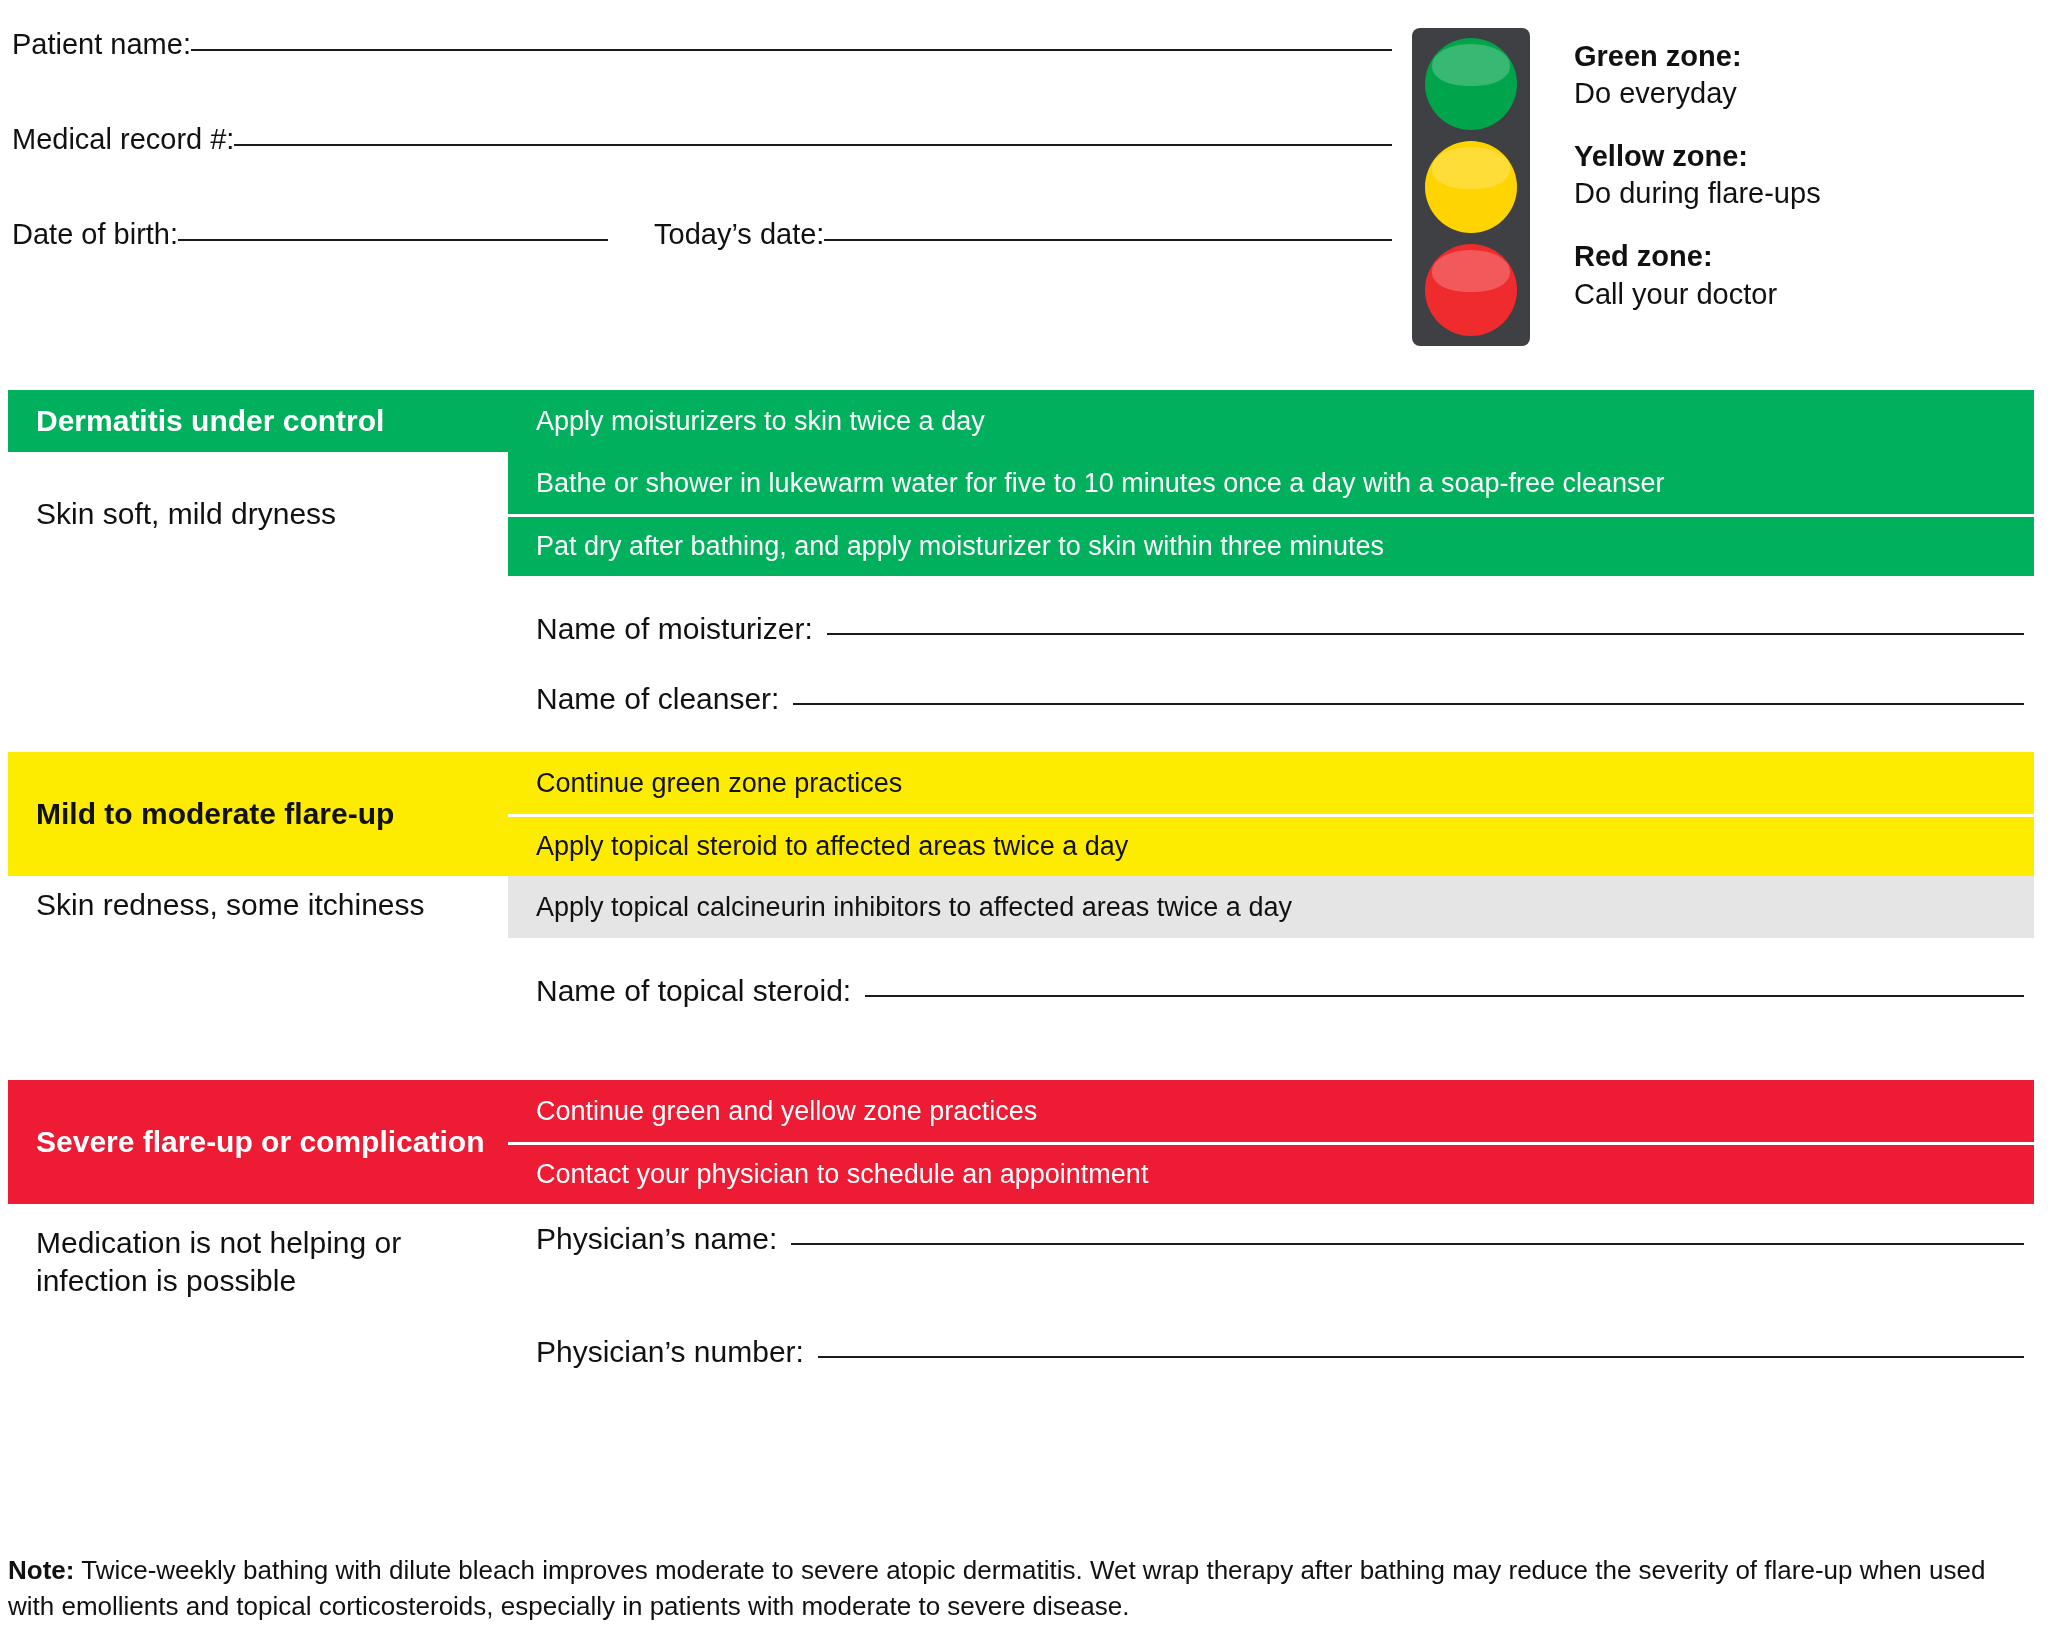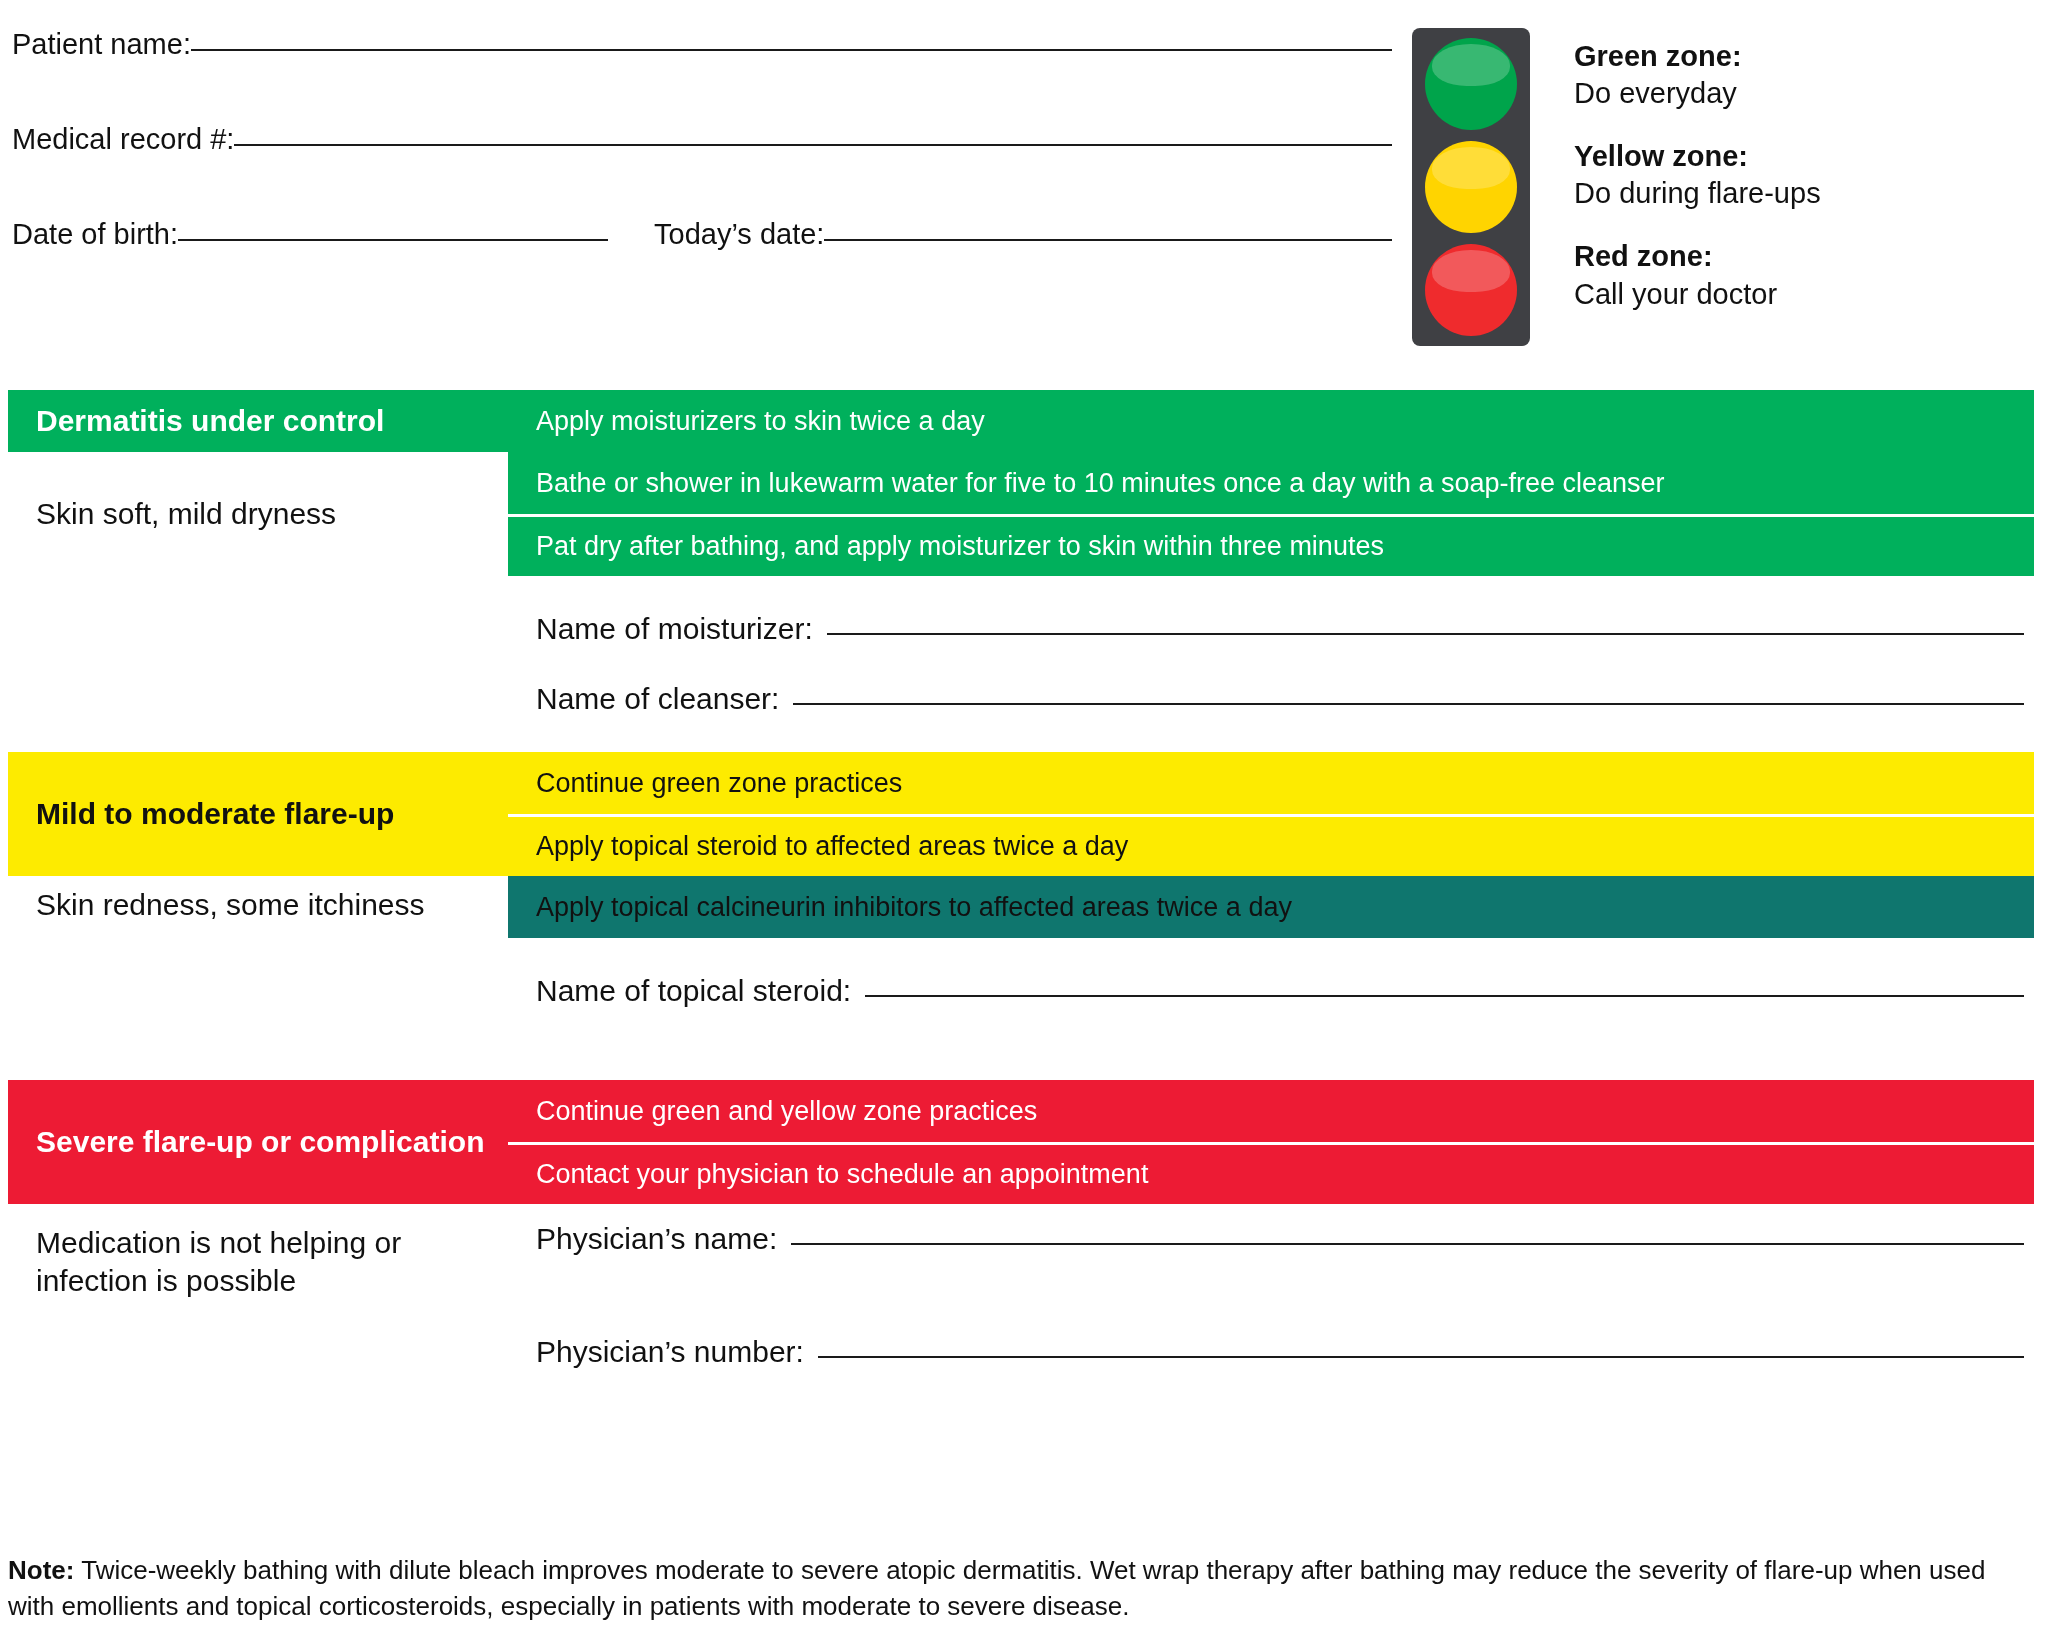--- a/index.html
+++ b/index.html
@@ -262,21 +262,21 @@
 
     <div class="band yellow">
       <div class="left-col hdr">Mild to moderate flare-up</div>
       <div class="right-col">
         <div class="action">Continue green zone practices</div>
         <div class="action">Apply topical steroid to affected areas twice a day</div>
       </div>
     </div>
     <div class="band">
       <div class="left-col white-left" style="align-items:flex-start;padding-top:10px;line-height:1.25;">Skin redness, some itchiness</div>
-      <div class="right-col" style="background:#0f766e;">
+      <div class="right-col" style="background:#e5e5e5;">
         <div class="action">Apply topical calcineurin inhibitors to affected areas twice a day</div>
       </div>
     </div>
     <div class="fill-pad"></div>
     <div class="fill-row">
       <div class="left-col"></div>
       <div class="right-col">
         <span>Name of topical steroid:</span>
         <span class="fill-line"></span>
       </div>

